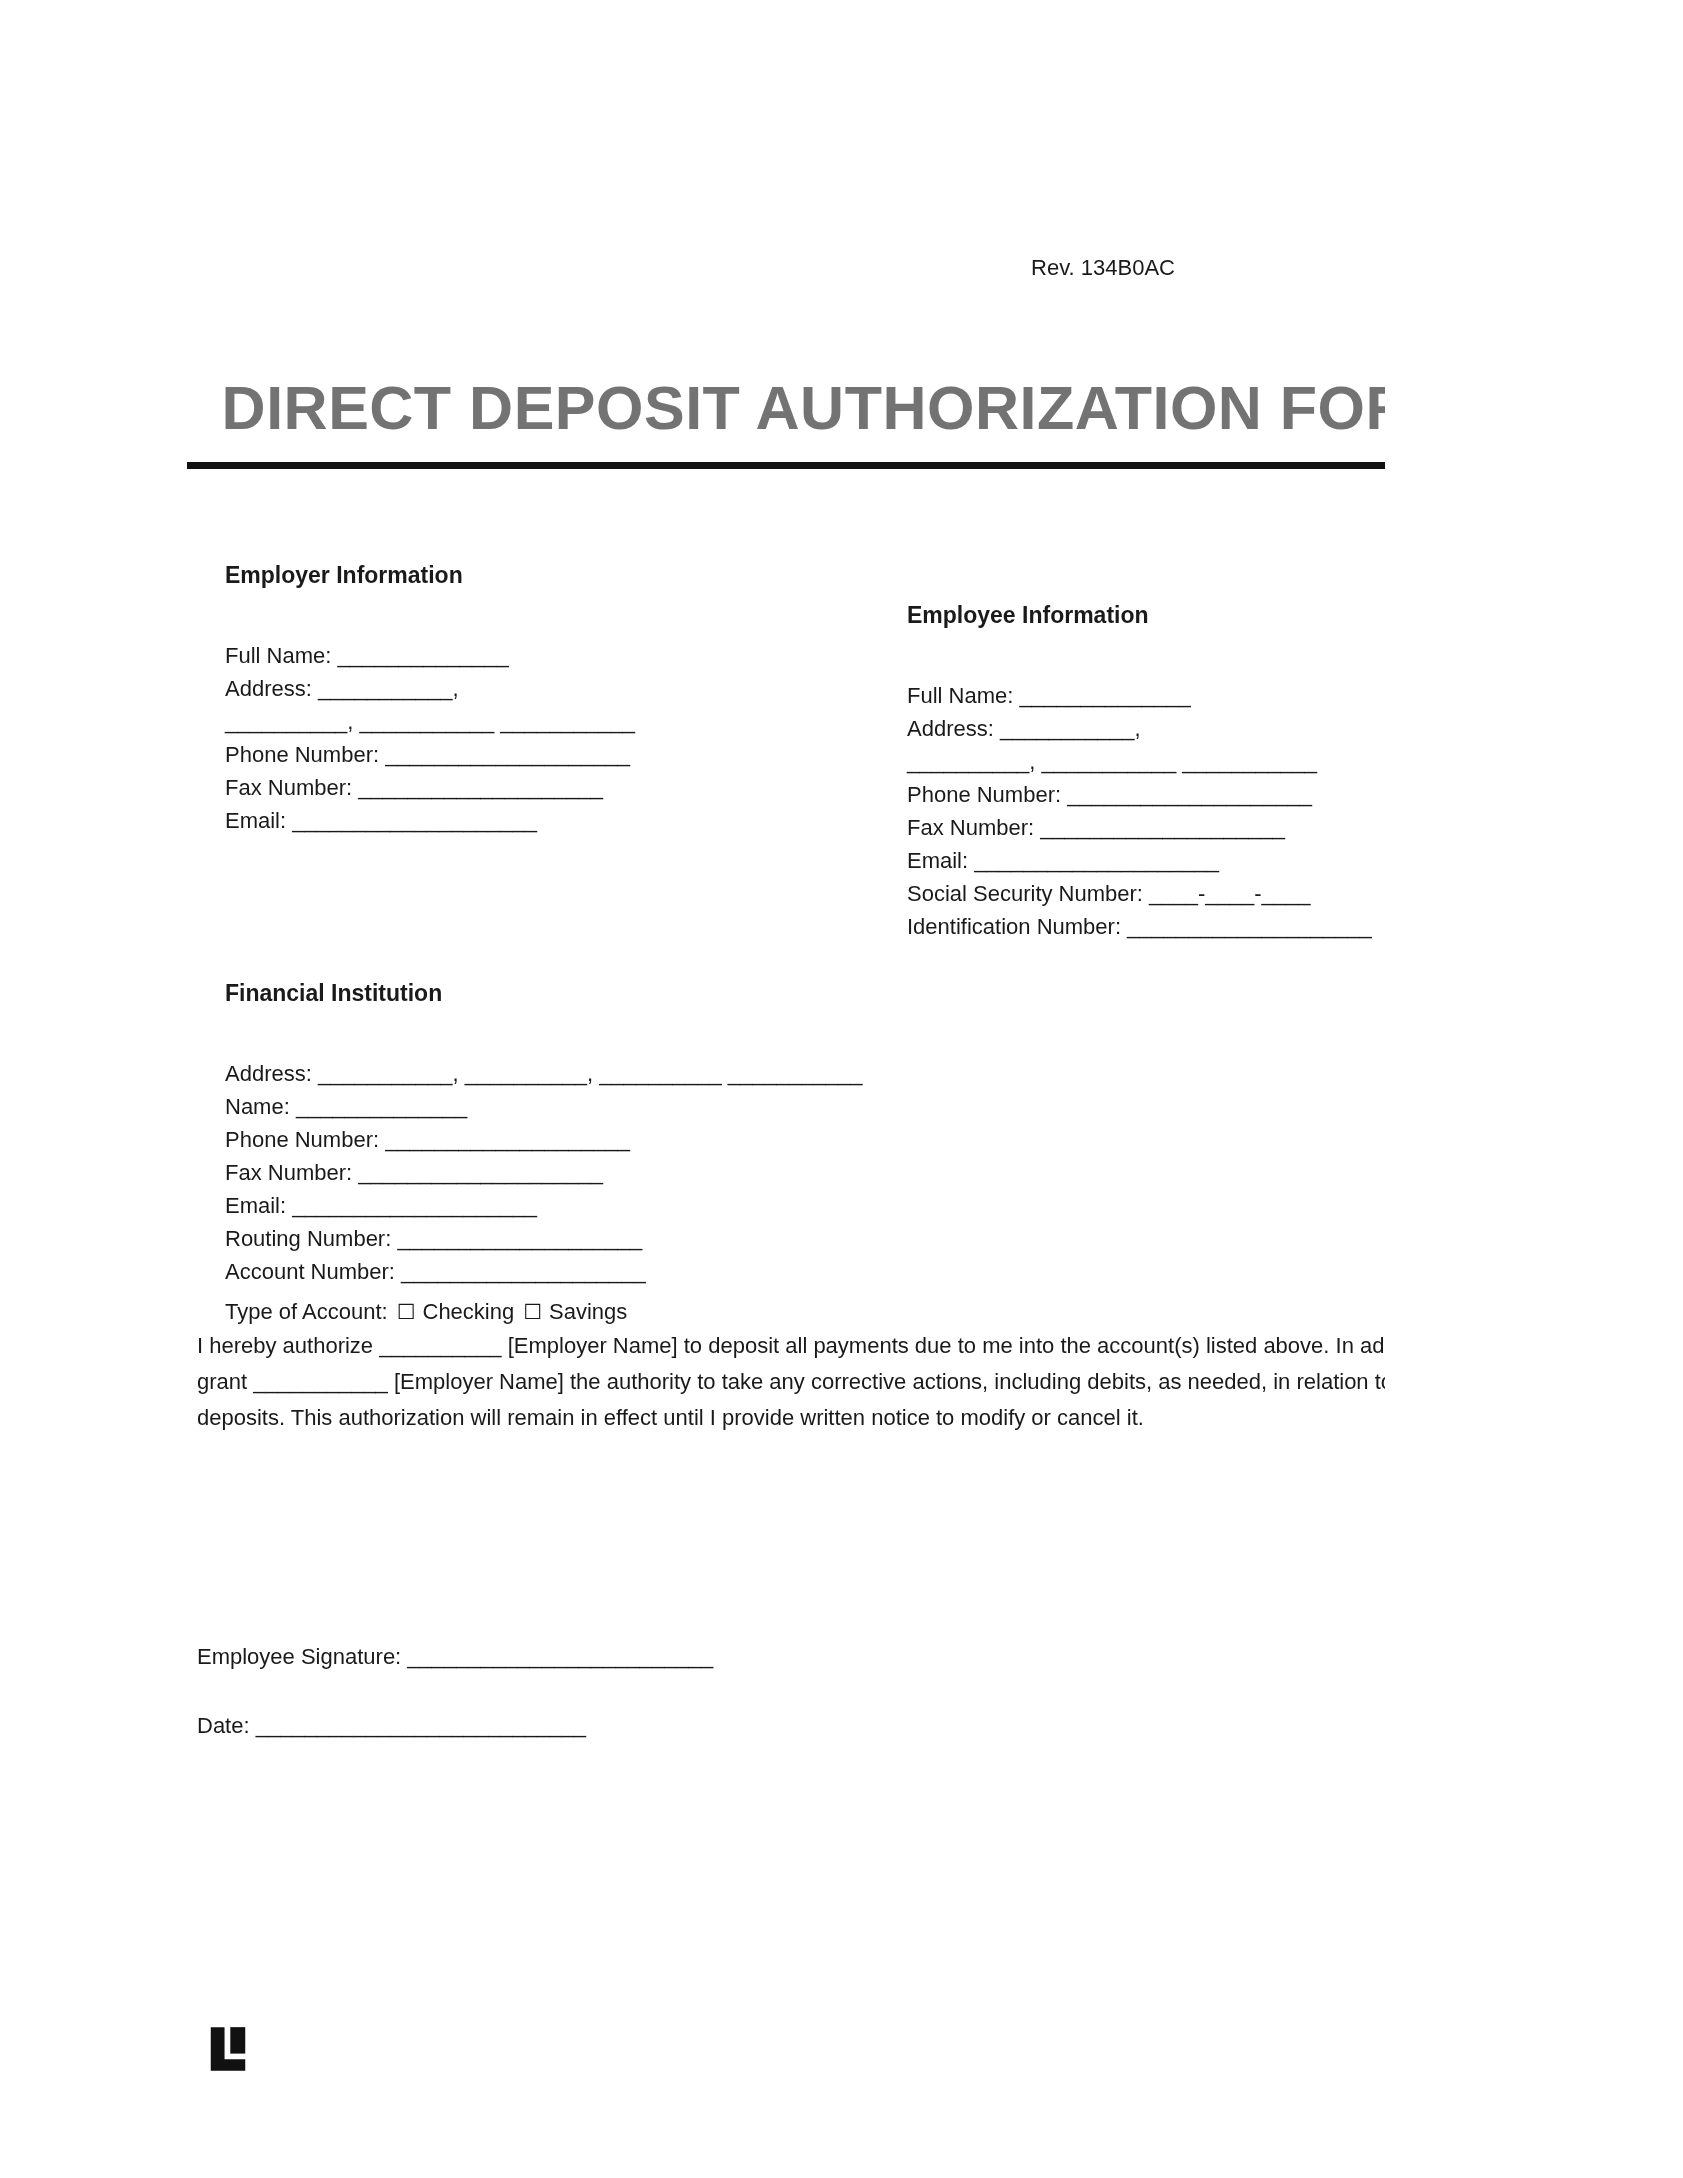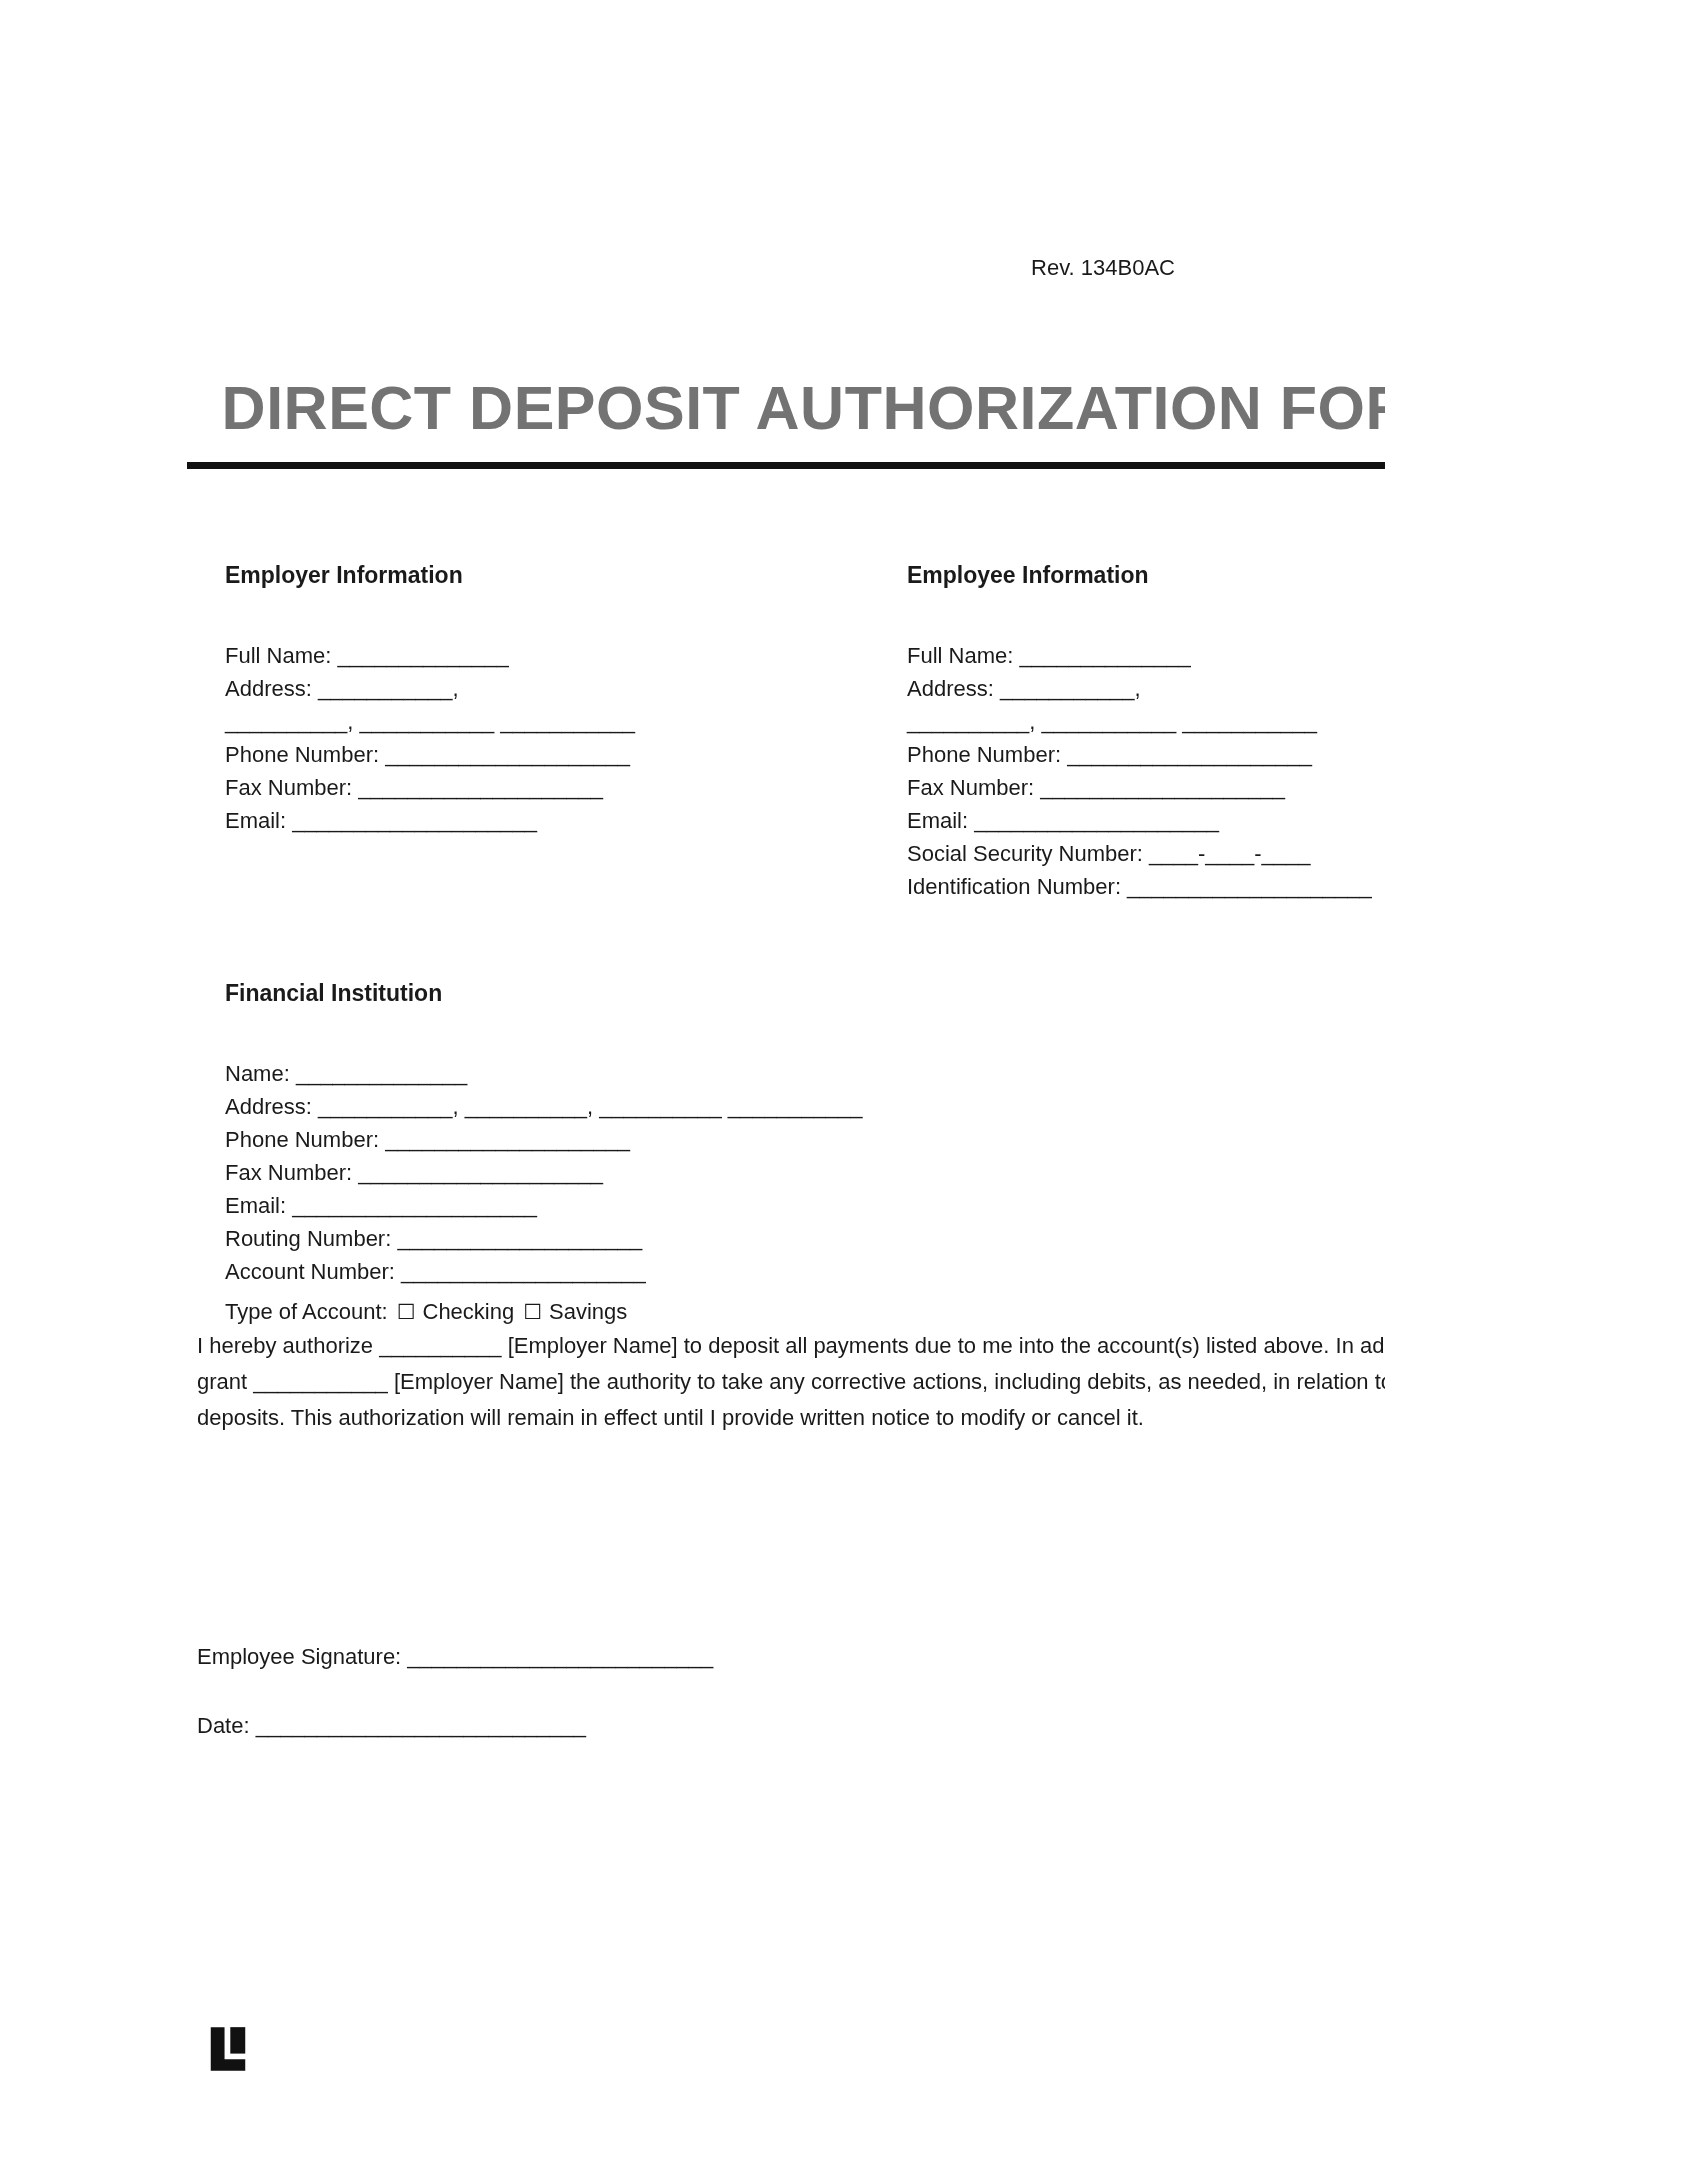--- a/index.html
+++ b/index.html
@@ -48,21 +48,21 @@
   }
   .columns {
     position: absolute;
     top: 562px;
     left: 225px;
     right: 188px;
     display: flex;
     gap: 40px;
   }
   .col-left { width: 642px; flex: none; }
-  .col-right { flex: 1; }
+  .col-right { flex: 1; margin-top: 40px; }
   h2.sec-heading {
     font-size: 23px;
     line-height: 26px;
     font-weight: bold;
     margin: 0 0 51px 0;
   }
   .line {
     font-size: 22px;
     line-height: 33px;
     white-space: nowrap;
@@ -137,22 +137,22 @@
       <div class="line">Fax Number: ____________________</div>
       <div class="line">Email: ____________________</div>
       <div class="line">Social Security Number: ____-____-____</div>
       <div class="line">Identification Number: ____________________</div>
     </section>
 
   </div>
 
   <section class="financial">
     <h2 class="sec-heading">Financial Institution</h2>
+    <div class="line">Address: ___________, __________, __________ ___________</div>
     <div class="line">Name: ______________</div>
-    <div class="line">Address: ___________, __________, __________ ___________</div>
     <div class="line">Phone Number: ____________________</div>
     <div class="line">Fax Number: ____________________</div>
     <div class="line">Email: ____________________</div>
     <div class="line">Routing Number: ____________________</div>
     <div class="line">Account Number: ____________________</div>
     <div class="line cb-line">
       <span>Type of Account:</span><span class="cb">☐</span><span>Checking</span><span class="cb">☐</span><span>Savings</span>
     </div>
   </section>
 

